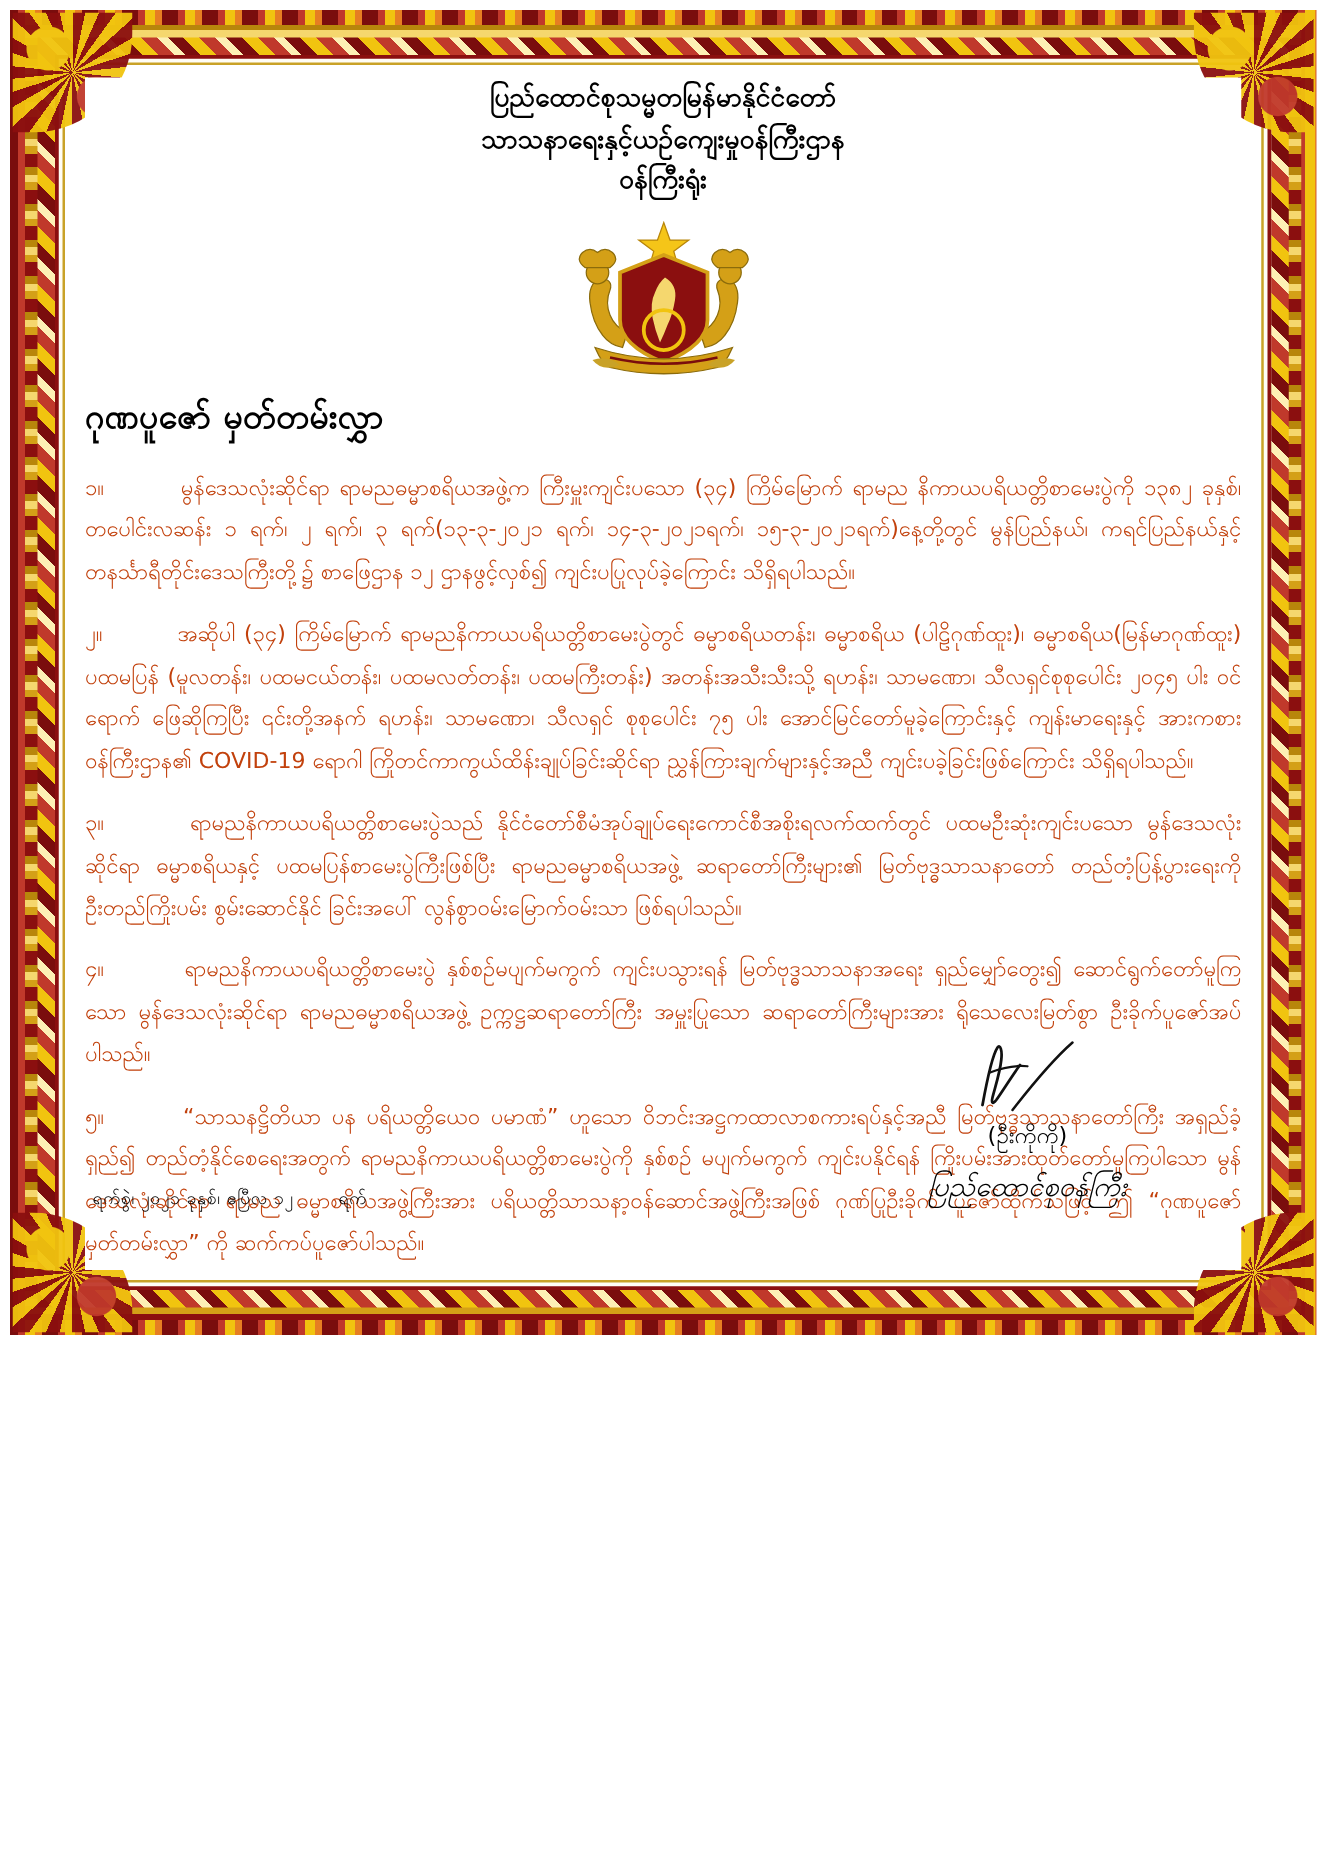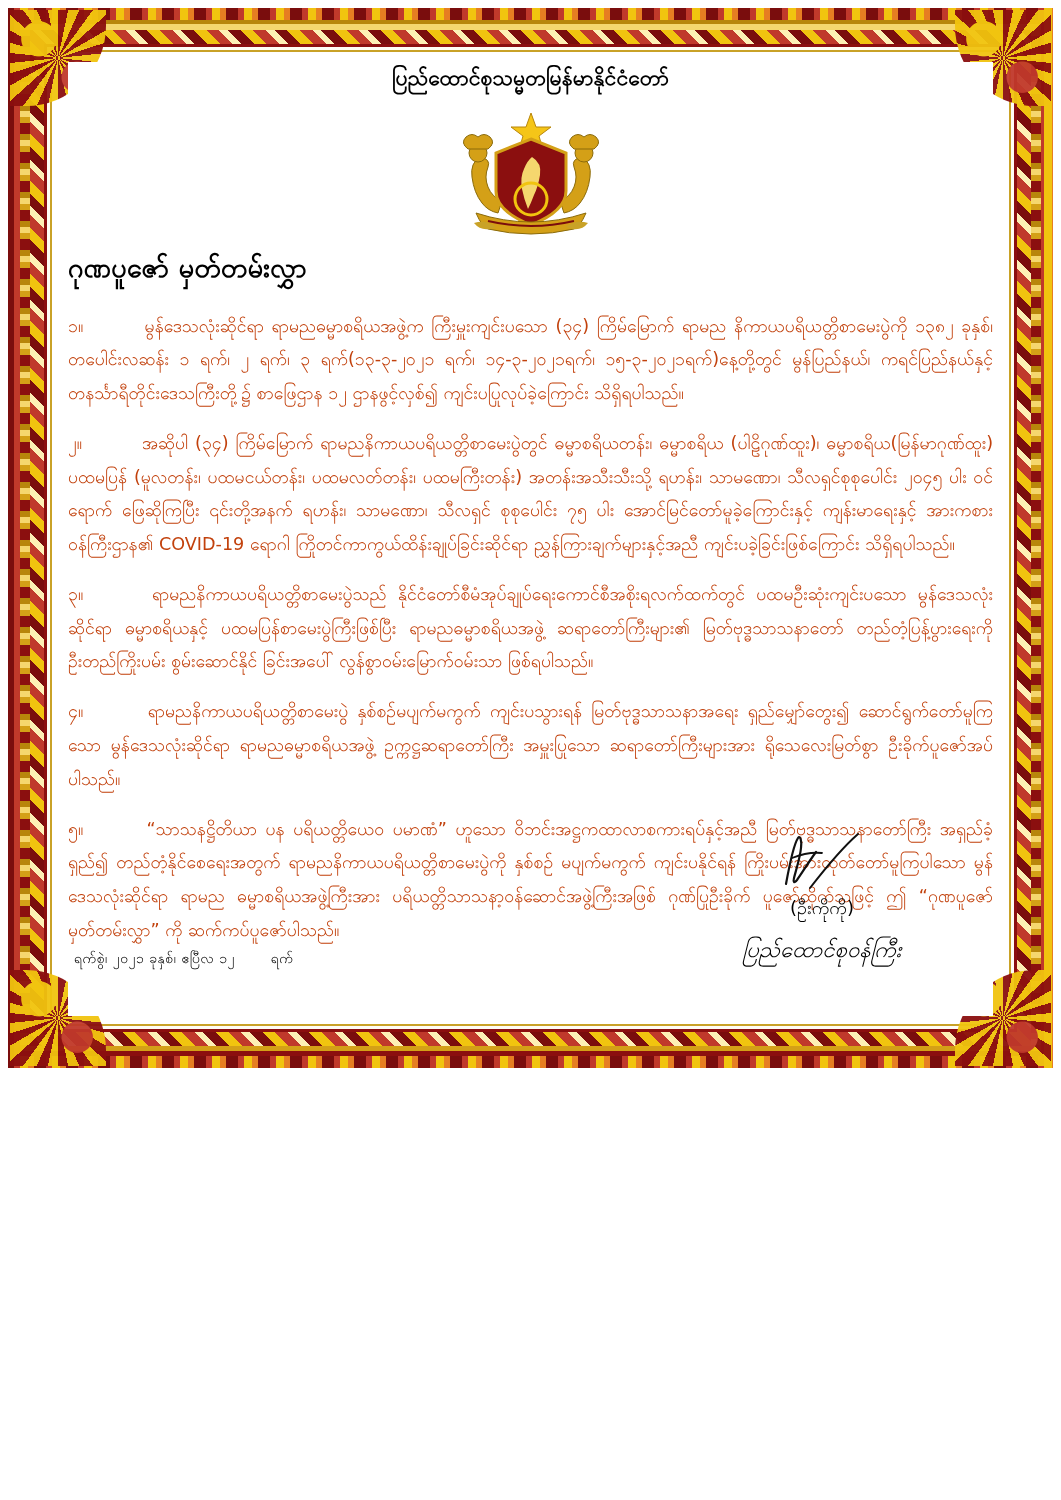--- a/index.html
+++ b/index.html
@@ -187,20 +187,22 @@
 
   <div class="corner tl"></div>
   <div class="corner tr"></div>
   <div class="corner bl"></div>
   <div class="corner br"></div>
 
   <div class="content">
 
     <div class="header">
       <div class="line">ပြည်ထောင်စုသမ္မတမြန်မာနိုင်ငံတော်</div>
+      <div class="line">သာသနာရေးနှင့်ယဉ်ကျေးမှုဝန်ကြီးဌာန</div>
+      <div class="line">ဝန်ကြီးရုံး</div>
     </div>
 
     <div class="emblem-wrap">
       <svg width="170" height="135" viewBox="0 0 170 135">
 
         <polygon points="85,4 90,18 105,18 93,27 97,41 85,32 73,41 77,27 65,18 80,18" fill="#f5c518" stroke="#b8860b" stroke-width="1"></polygon>
 
         <g fill="#d4a017" stroke="#8b6b0b" stroke-width="1">
           <path d="M34,48 q-10,6 -8,20 q2,16 10,26 q6,8 16,10 l4,-12 q-10,-4 -14,-14 q-4,-10 0,-20 q3,-8 -8,-10 z"></path>
           <circle cx="32" cy="44" r="9"></circle>

